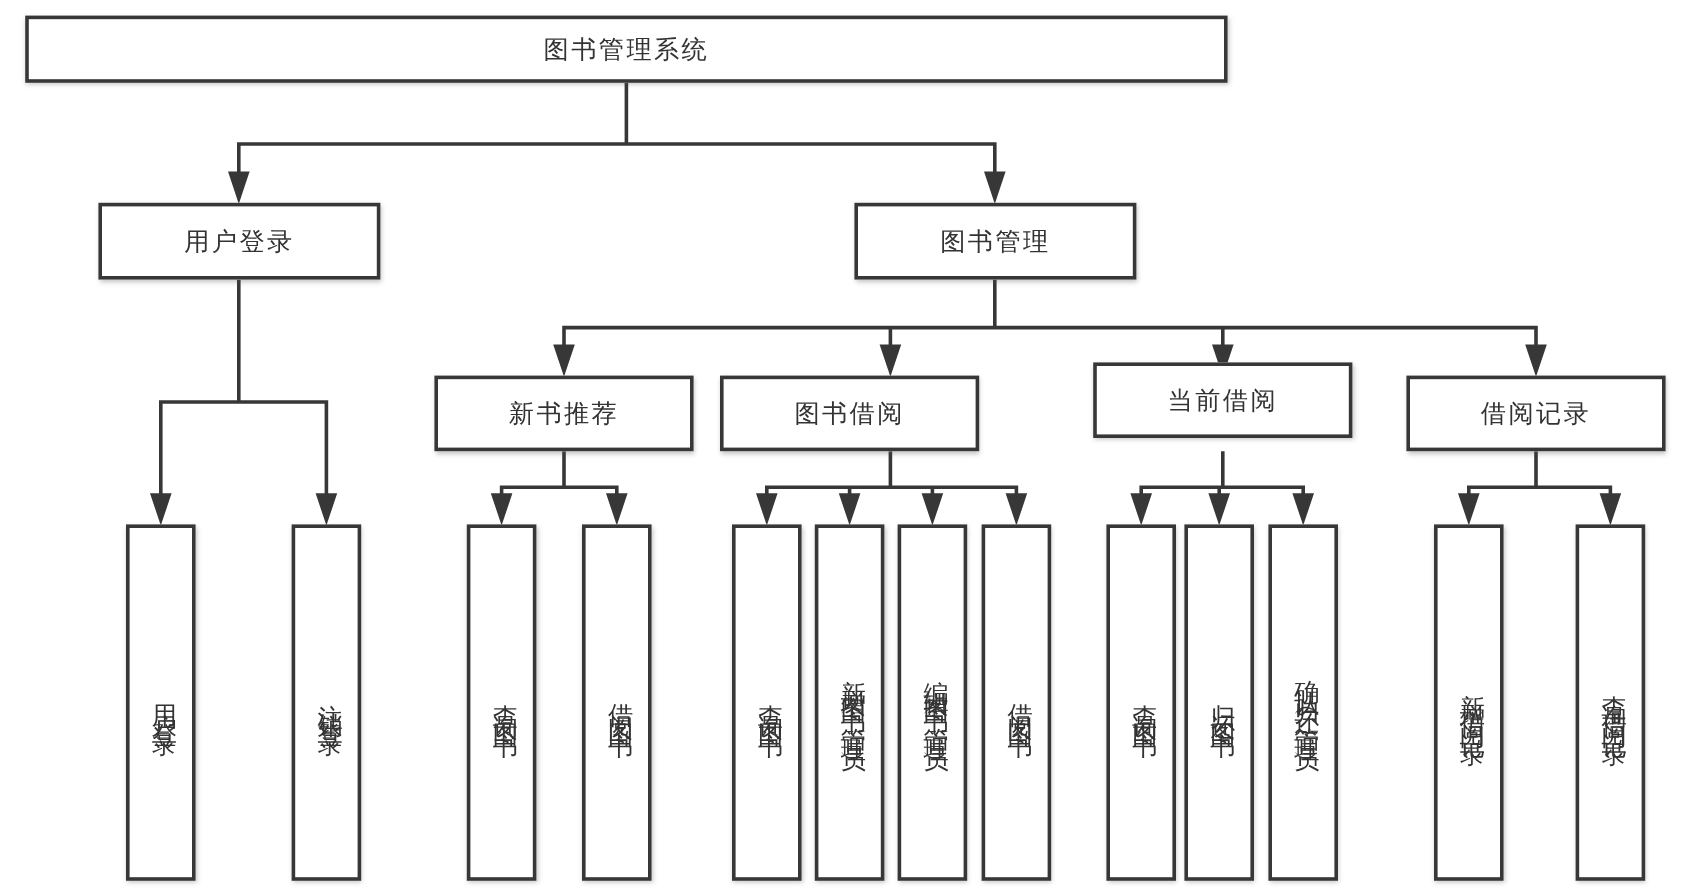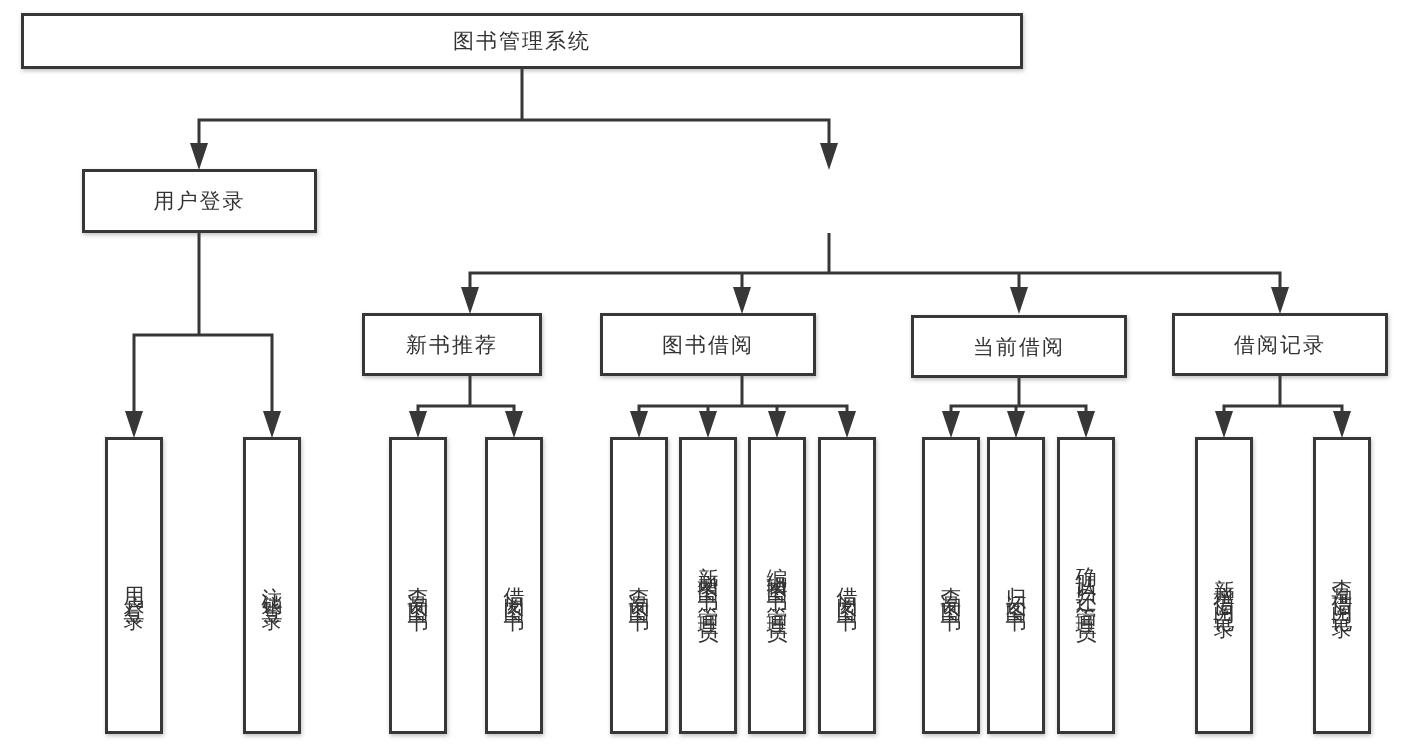--- a/index.html
+++ b/index.html
@@ -1,21 +1,21 @@
 <!DOCTYPE html>
 <html><head>
 <meta charset="utf-8">
 <style>
   html, body { margin: 0; padding: 0; background: #ffffff; }
   #canvas {
     position: relative;
     width: 1405px;
     height: 747px;
     background: #ffffff;
-    font-family: Liberation Serif, serif;
+    font-family: Liberation Mono, monospace;
     overflow: hidden;
   }
   #connectors {
     position: absolute;
     left: 0; top: 0;
     width: 1405px; height: 747px;
   }
   .box {
     position: absolute;
     box-sizing: border-box;
@@ -95,28 +95,31 @@
     <polygon fill="#373737" points="1333,411 1351,411 1342,438"></polygon>
   </svg>
 
   <div class="box" style="left:21px;top:13px;width:1002px;height:56px">
     <span class="hlabel">图书管理系统</span>
   </div>
 
   <div class="box" style="left:82px;top:169px;width:235px;height:64px">
     <span class="hlabel">用户登录</span>
   </div>
+  <div class="box" style="left:712px;top:169px;width:235px;height:64px">
+    <span class="hlabel">图书管理</span>
+  </div>
 
-  <div class="box" style="left:362px;top:313px;width:180px;height:63px">
+  <div class="box" style="left:362px;top:313px;width:216px;height:63px">
     <span class="hlabel">新书推荐</span>
   </div>
   <div class="box" style="left:600px;top:313px;width:216px;height:63px">
     <span class="hlabel">图书借阅</span>
   </div>
-  <div class="box" style="left:911px;top:315px;width:216px;height:63px">
+  <div class="box" style="left:911px;top:302px;width:216px;height:63px">
     <span class="hlabel">当前借阅</span>
   </div>
   <div class="box" style="left:1172px;top:313px;width:216px;height:63px">
     <span class="hlabel">借阅记录</span>
   </div>
 
   <div class="box vbox" style="left:105px">
     <span class="vlabel">用户登录</span>
   </div>
   <div class="box vbox" style="left:243px">

